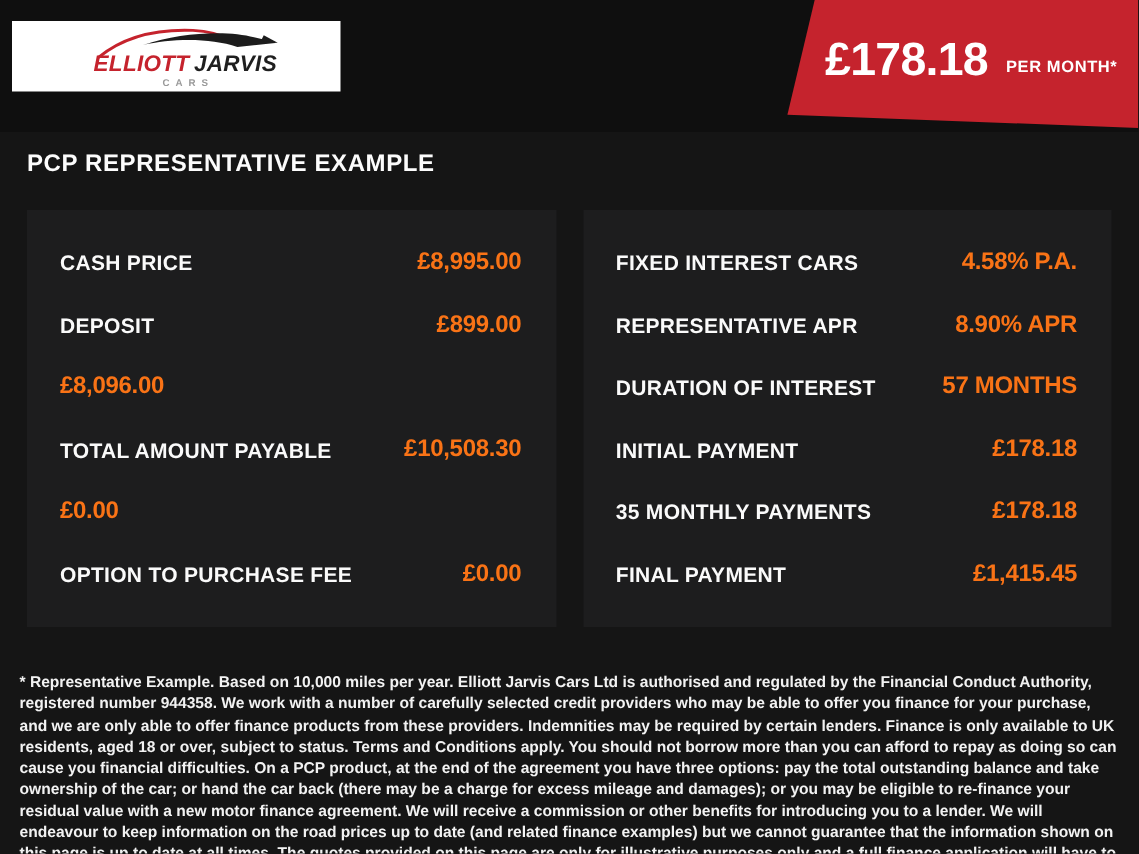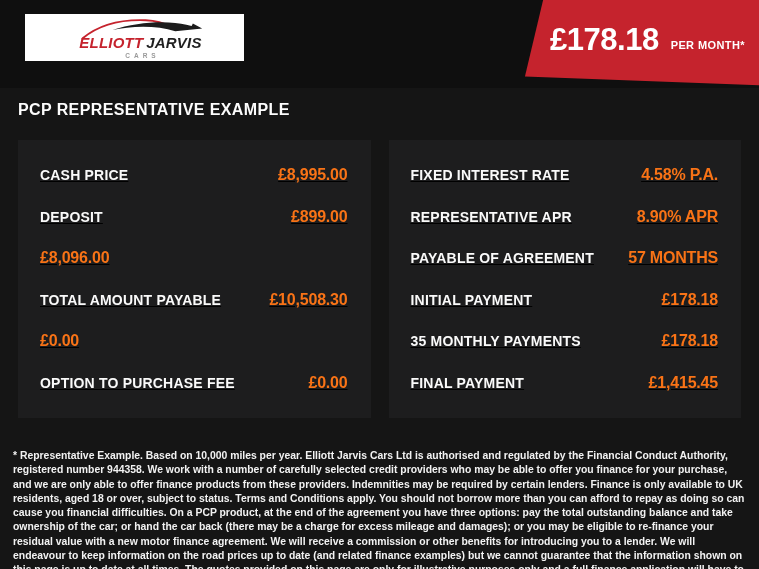--- a/index.html
+++ b/index.html
@@ -13,21 +13,21 @@
   .page { width:759px; height:569px; position:relative; }
 
   
   .header {
     position:relative;
     height:88px;
     background:#0f0f0f;
   }
   .logo-box {
     position:absolute;
-    left:25px; top:14px;
+    left:8px; top:14px;
     width:219px; height:47px;
     background:#ffffff;
     display:flex; flex-direction:column;
     align-items:center; justify-content:center;
     overflow:hidden;
     padding-left:12px;
   }
   .logo-car { margin-bottom:-7px; }
   .logo-name { font-size:15px; font-weight:800; font-style:italic; letter-spacing:.2px; line-height:15px; white-space:nowrap; }
   .logo-name .first { color:#c5232d; }
@@ -59,21 +59,20 @@
     letter-spacing:.4px;
     padding:12px 18px 0 18px;
     line-height:19px;
   }
 
   
   .panels {
     display:flex;
     gap:18px;
     margin:21px 18px 0 18px;
-    text-decoration:underline;
   }
   .panel {
     flex:1;
     height:278px;
     background:#1d1d1e;
     display:flex; flex-direction:column;
     justify-content:center;
     padding:8px 23px 8px 22px;
   }
   .frow {
@@ -156,29 +155,29 @@
         <span class="val">£0.00</span>
       </div>
       <div class="frow">
         <span class="lbl">OPTION TO PURCHASE FEE</span>
         <span class="val">£0.00</span>
       </div>
     </section>
 
     <section class="panel">
       <div class="frow">
-        <span class="lbl">FIXED INTEREST RATE</span>
+        <span class="lbl">FIXED INTEREST CARS</span>
         <span class="val">4.58% P.A.</span>
       </div>
       <div class="frow">
         <span class="lbl">REPRESENTATIVE APR</span>
         <span class="val">8.90% APR</span>
       </div>
       <div class="frow">
-        <span class="lbl">PAYABLE OF AGREEMENT</span>
+        <span class="lbl">DURATION OF INTEREST</span>
         <span class="val">57 MONTHS</span>
       </div>
       <div class="frow">
         <span class="lbl">INITIAL PAYMENT</span>
         <span class="val">£178.18</span>
       </div>
       <div class="frow">
         <span class="lbl">35 MONTHLY PAYMENTS</span>
         <span class="val">£178.18</span>
       </div>

